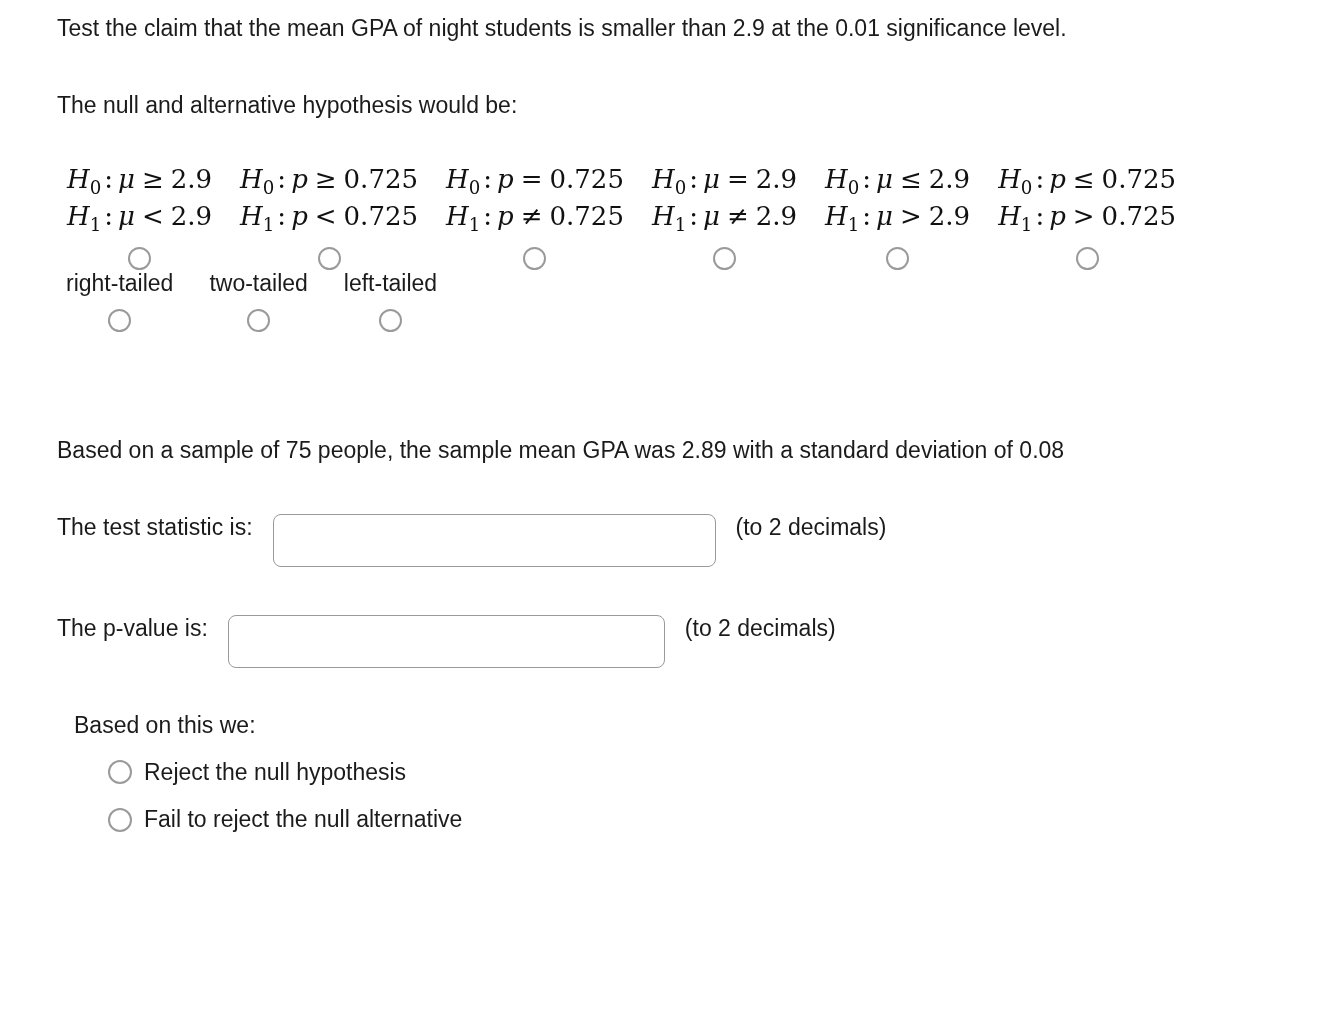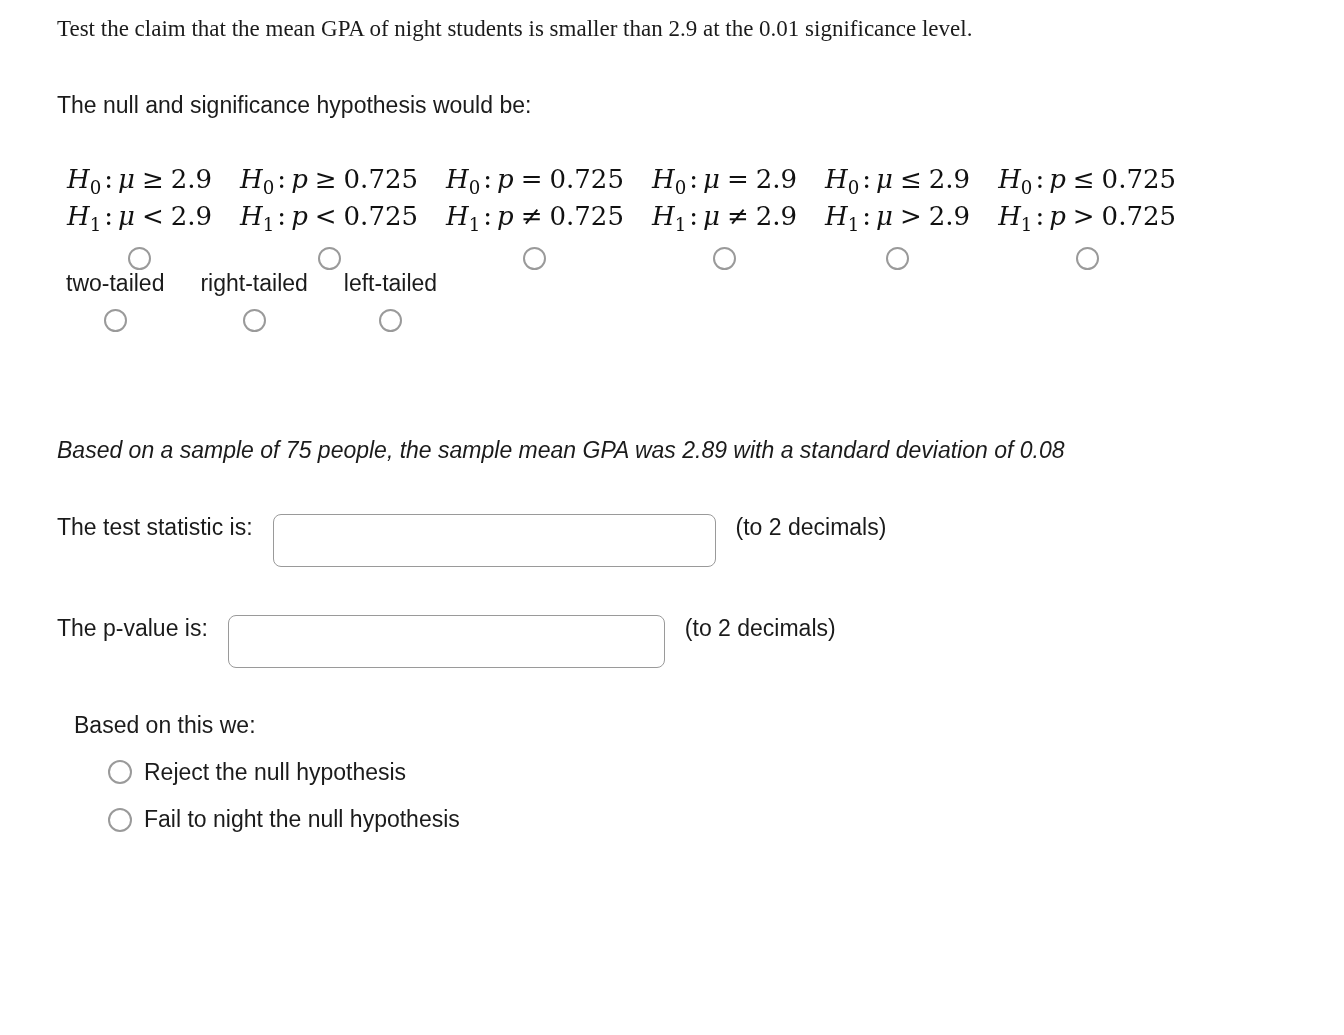--- a/index.html
+++ b/index.html
@@ -14,21 +14,20 @@
     color: #1b1b1b;
     font-family: "Liberation Sans", sans-serif;
     font-size: 23px;
   }
   .page {
     padding: 14px 30px 24px 57px;
   }
   .intro {
     margin: 0 0 48px 0;
     line-height: 1.3;
-    font-family: Liberation Serif, serif;
   }
   .prompt {
     margin: 0 0 42px 0;
   }
   
   .hyp-row {
     display: flex;
     gap: 28px;
     margin-left: 10px;
   }
@@ -78,21 +77,20 @@
   .test-col {
     display: flex;
     flex-direction: column;
     align-items: center;
     gap: 12px;
   }
   
   .sample {
     margin: 104px 0 0 0;
     line-height: 1.3;
-    font-style: italic;
   }
   .answer-row {
     display: flex;
     align-items: flex-start;
     gap: 20px;
     margin-top: 48px;
   }
   .answer-input {
     width: 443px;
     height: 53px;
@@ -122,21 +120,21 @@
   }
   .decision-label { line-height: 1.2; }
 </style>
 </head>
 <body>
 
 <div class="page">
 
   <p class="intro">Test the claim that the mean GPA of night students is smaller than 2.9 at the 0.01 significance level.</p>
 
-  <p class="prompt">The null and significance hypothesis would be:</p>
+  <p class="prompt">The null and alternative hypothesis would be:</p>
 
   <div class="hyp-row">
 
     <div class="hyp-col">
       <div class="math-line"><span class="mvar">H</span><sub class="msub">0</sub><span class="mcolon">:</span><span class="mvar">μ</span><span class="mrel">≥</span><span>2.9</span></div>
       <div class="math-line"><span class="mvar">H</span><sub class="msub">1</sub><span class="mcolon">:</span><span class="mvar">μ</span><span class="mrel">&lt;</span><span>2.9</span></div>
       <span class="radio"></span>
     </div>
 
     <div class="hyp-col">
@@ -167,25 +165,25 @@
       <div class="math-line"><span class="mvar">H</span><sub class="msub">0</sub><span class="mcolon">:</span><span class="mvar">p</span><span class="mrel">≤</span><span>0.725</span></div>
       <div class="math-line"><span class="mvar">H</span><sub class="msub">1</sub><span class="mcolon">:</span><span class="mvar">p</span><span class="mrel">&gt;</span><span>0.725</span></div>
       <span class="radio"></span>
     </div>
 
   </div>
 
 
   <div class="test-row">
     <div class="test-col">
+      <span>right-tailed</span>
+      <span class="radio"></span>
+    </div>
+    <div class="test-col">
       <span>two-tailed</span>
-      <span class="radio"></span>
-    </div>
-    <div class="test-col">
-      <span>right-tailed</span>
       <span class="radio"></span>
     </div>
     <div class="test-col">
       <span>left-tailed</span>
       <span class="radio"></span>
     </div>
   </div>
 
   <p class="sample">Based on a sample of 75 people, the sample mean GPA was 2.89 with a standard deviation of 0.08</p>
 
@@ -203,16 +201,16 @@
 
   <p class="decision-prompt">Based on this we:</p>
 
   <div class="decision-option">
     <span class="radio"></span>
     <span class="decision-label">Reject the null hypothesis</span>
   </div>
 
   <div class="decision-option">
     <span class="radio"></span>
-    <span class="decision-label">Fail to night the null hypothesis</span>
+    <span class="decision-label">Fail to reject the null alternative</span>
   </div>
 
 </div>
 
 </body></html>

